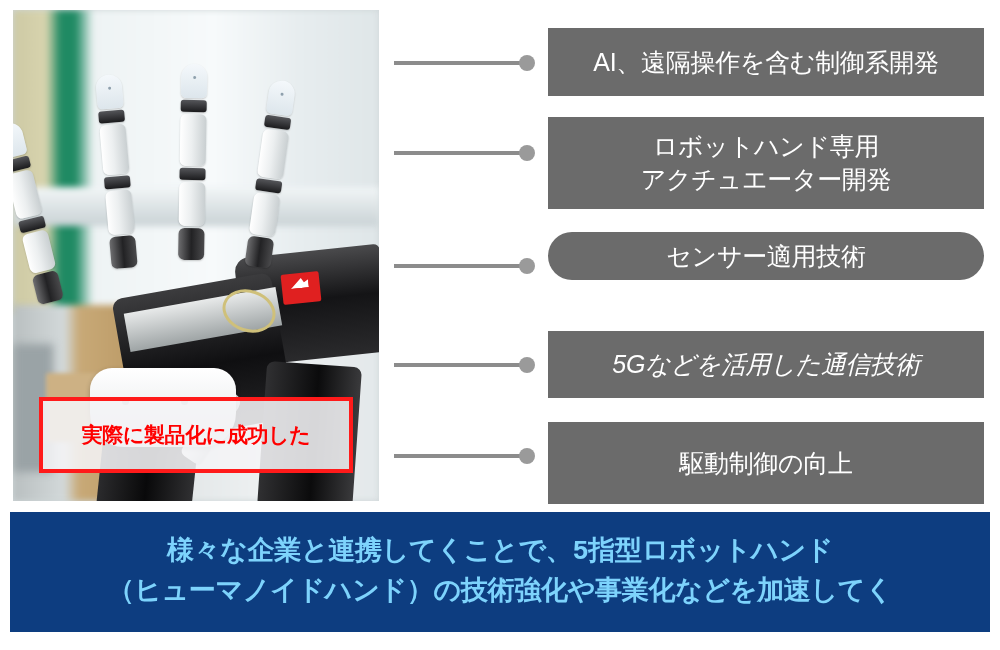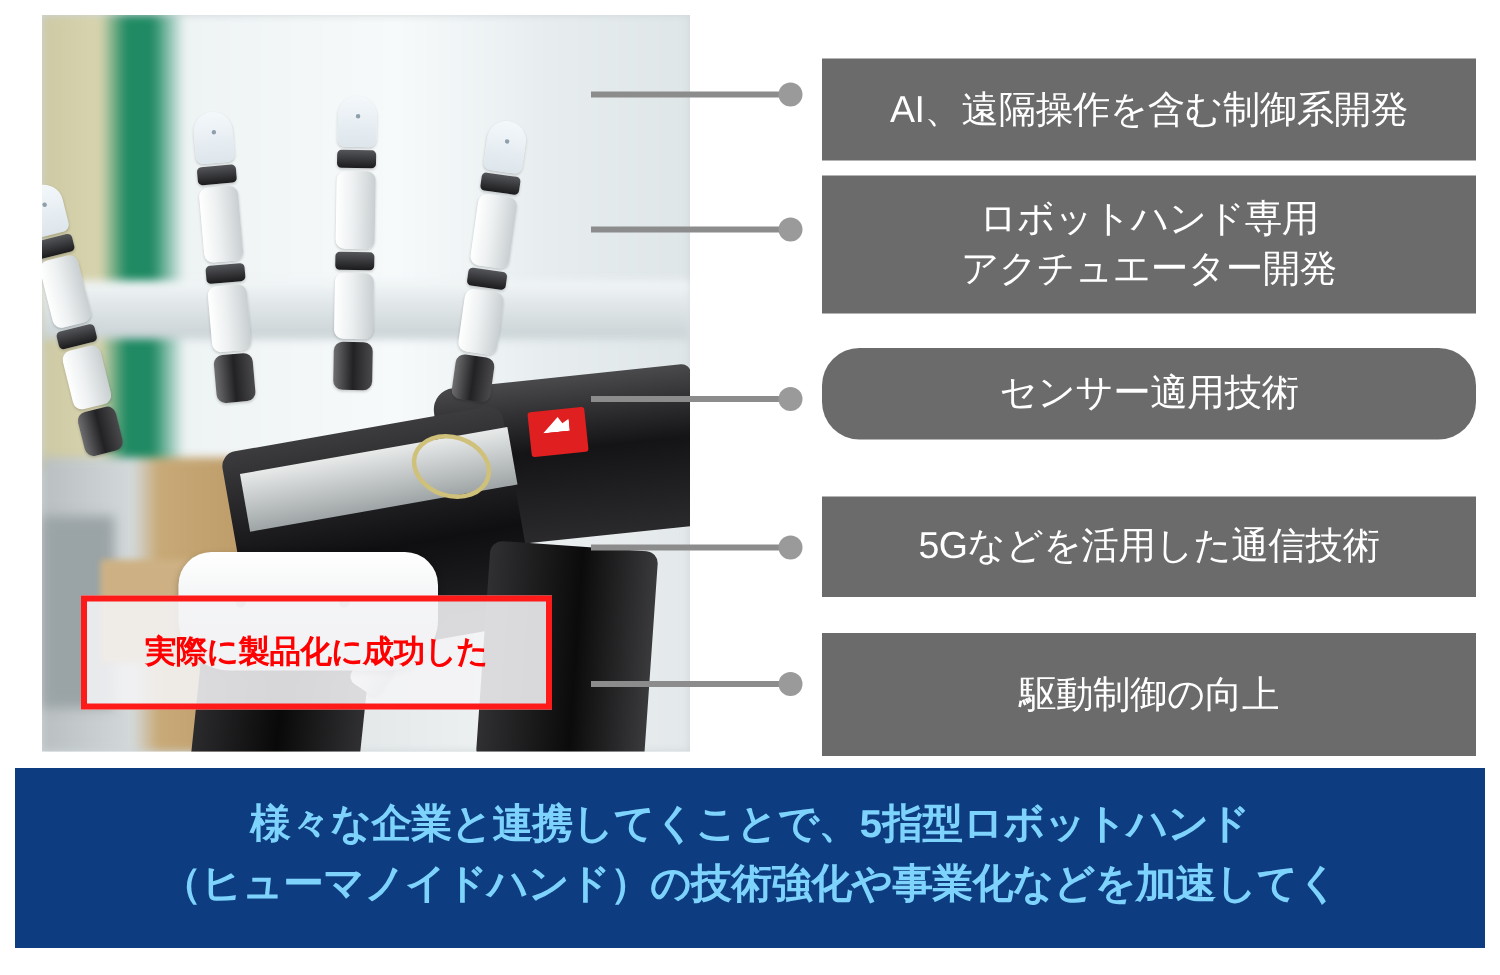--- a/index.html
+++ b/index.html
@@ -7,21 +7,21 @@
   body {
     font-family:"Liberation Sans","DejaVu Sans",sans-serif;
     background:#ffffff;
     position:relative;
     overflow:hidden;
   }
 
   
   .photo {
     position:absolute;
-    left:28px; top:10px; width:432px; height:491px;
+    left:13px; top:10px; width:366px; height:491px;
     overflow:hidden;
     background:#cfd6d8;
     padding-left:12px;
   }
   
   .bg-wall {
     position:absolute; left:0; top:0; width:100%; height:62%;
     background:
       linear-gradient(90deg,
         #cdc9a4 0%, #d8d4ae 9%,
@@ -275,31 +275,31 @@
 </div>
 <div class="connector" style="left:394px; top:363px; width:141px;">
   <div class="conn-line" style="width:133px;"></div>
   <div class="conn-dot" style="left:125px;"></div>
 </div>
 <div class="connector" style="left:394px; top:454px; width:141px;">
   <div class="conn-line" style="width:133px;"></div>
   <div class="conn-dot" style="left:125px;"></div>
 </div>
 
-<div class="gbox" style="top:28px; height:68px;margin-top:11px;">
+<div class="gbox" style="top:28px; height:68px;">
   <span>AI、遠隔操作を含む制御系開発</span>
 </div>
 <div class="gbox" style="top:117px; height:92px;">
   <span>ロボットハンド専用
 アクチュエーター開発</span>
 </div>
-<div class="gbox" style="top:232px; height:61px;border-radius:25px;">
+<div class="gbox" style="top:232px; height:48px;border-radius:25px;">
   <span>センサー適用技術</span>
 </div>
-<div class="gbox" style="top:331px; height:67px;">
+<div class="gbox" style="top:331px; height:67px;font-style:italic;">
   <span>5Gなどを活用した通信技術</span>
 </div>
 <div class="gbox" style="top:422px; height:82px;">
   <span>駆動制御の向上</span>
 </div>
 
 <div class="banner">
   <span>様々な企業と連携してくことで、5指型ロボットハンド</span>
   <span>（ヒューマノイドハンド）の技術強化や事業化などを加速してく</span>
 </div>

